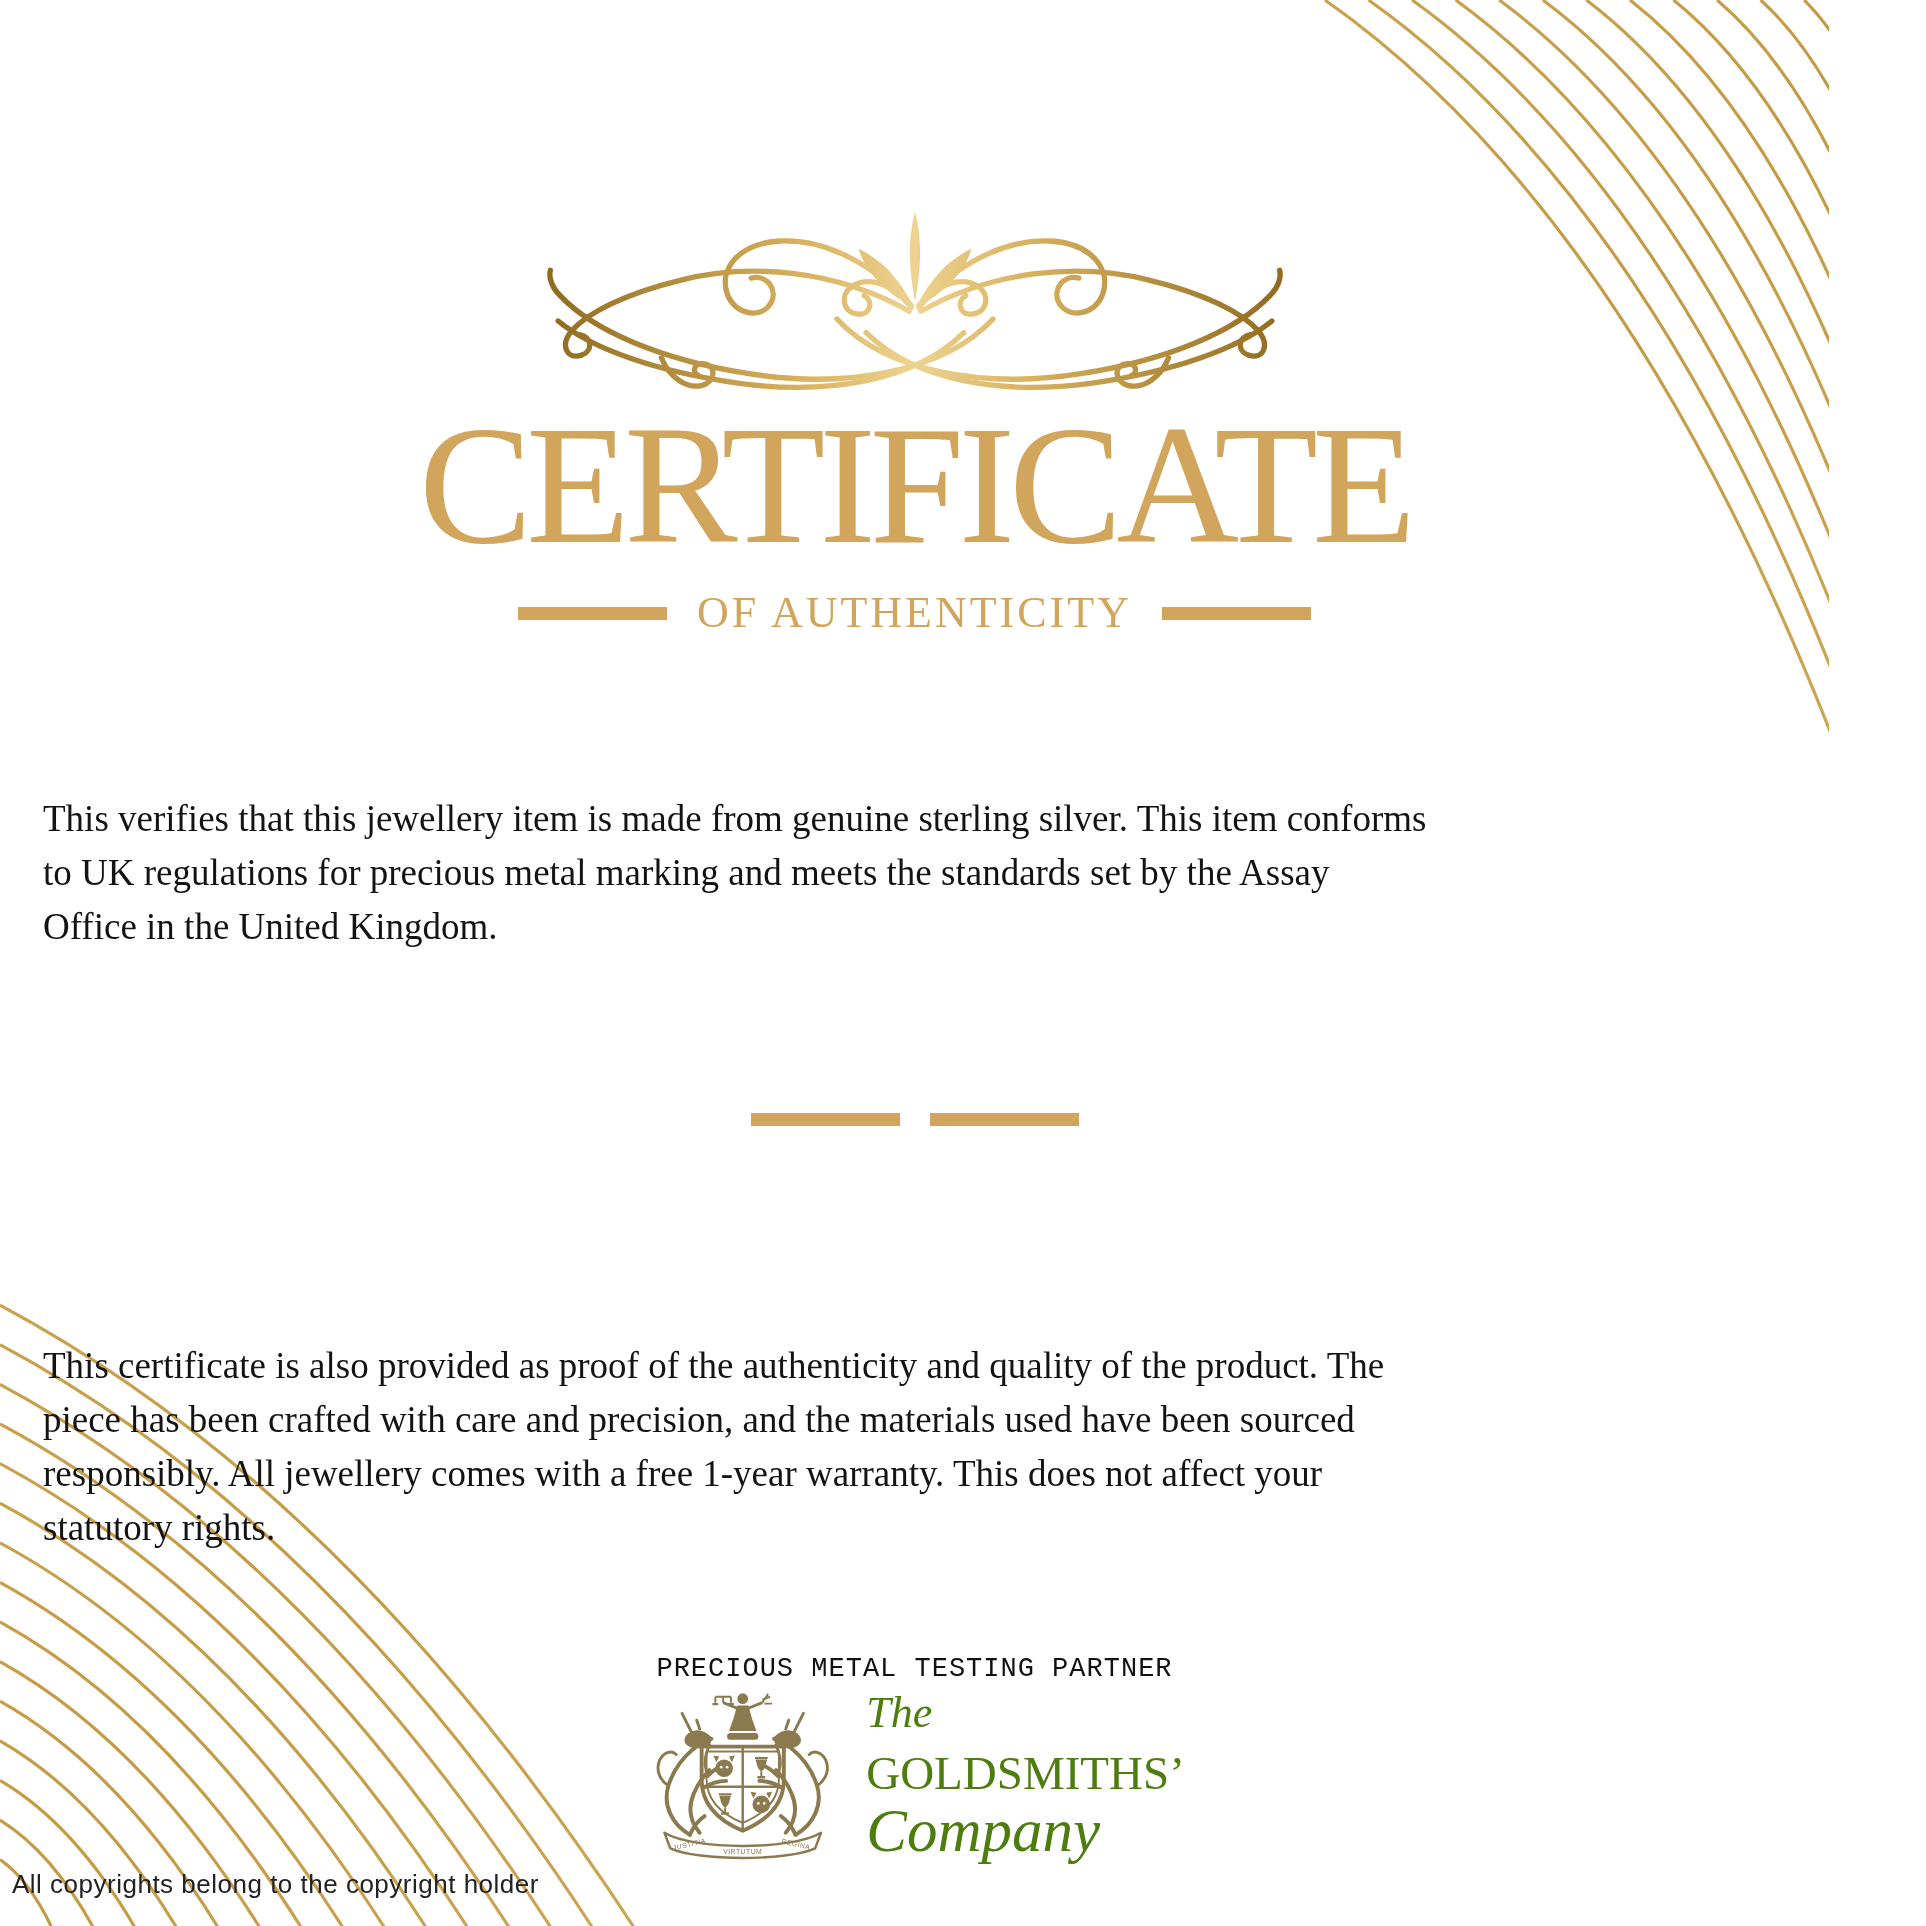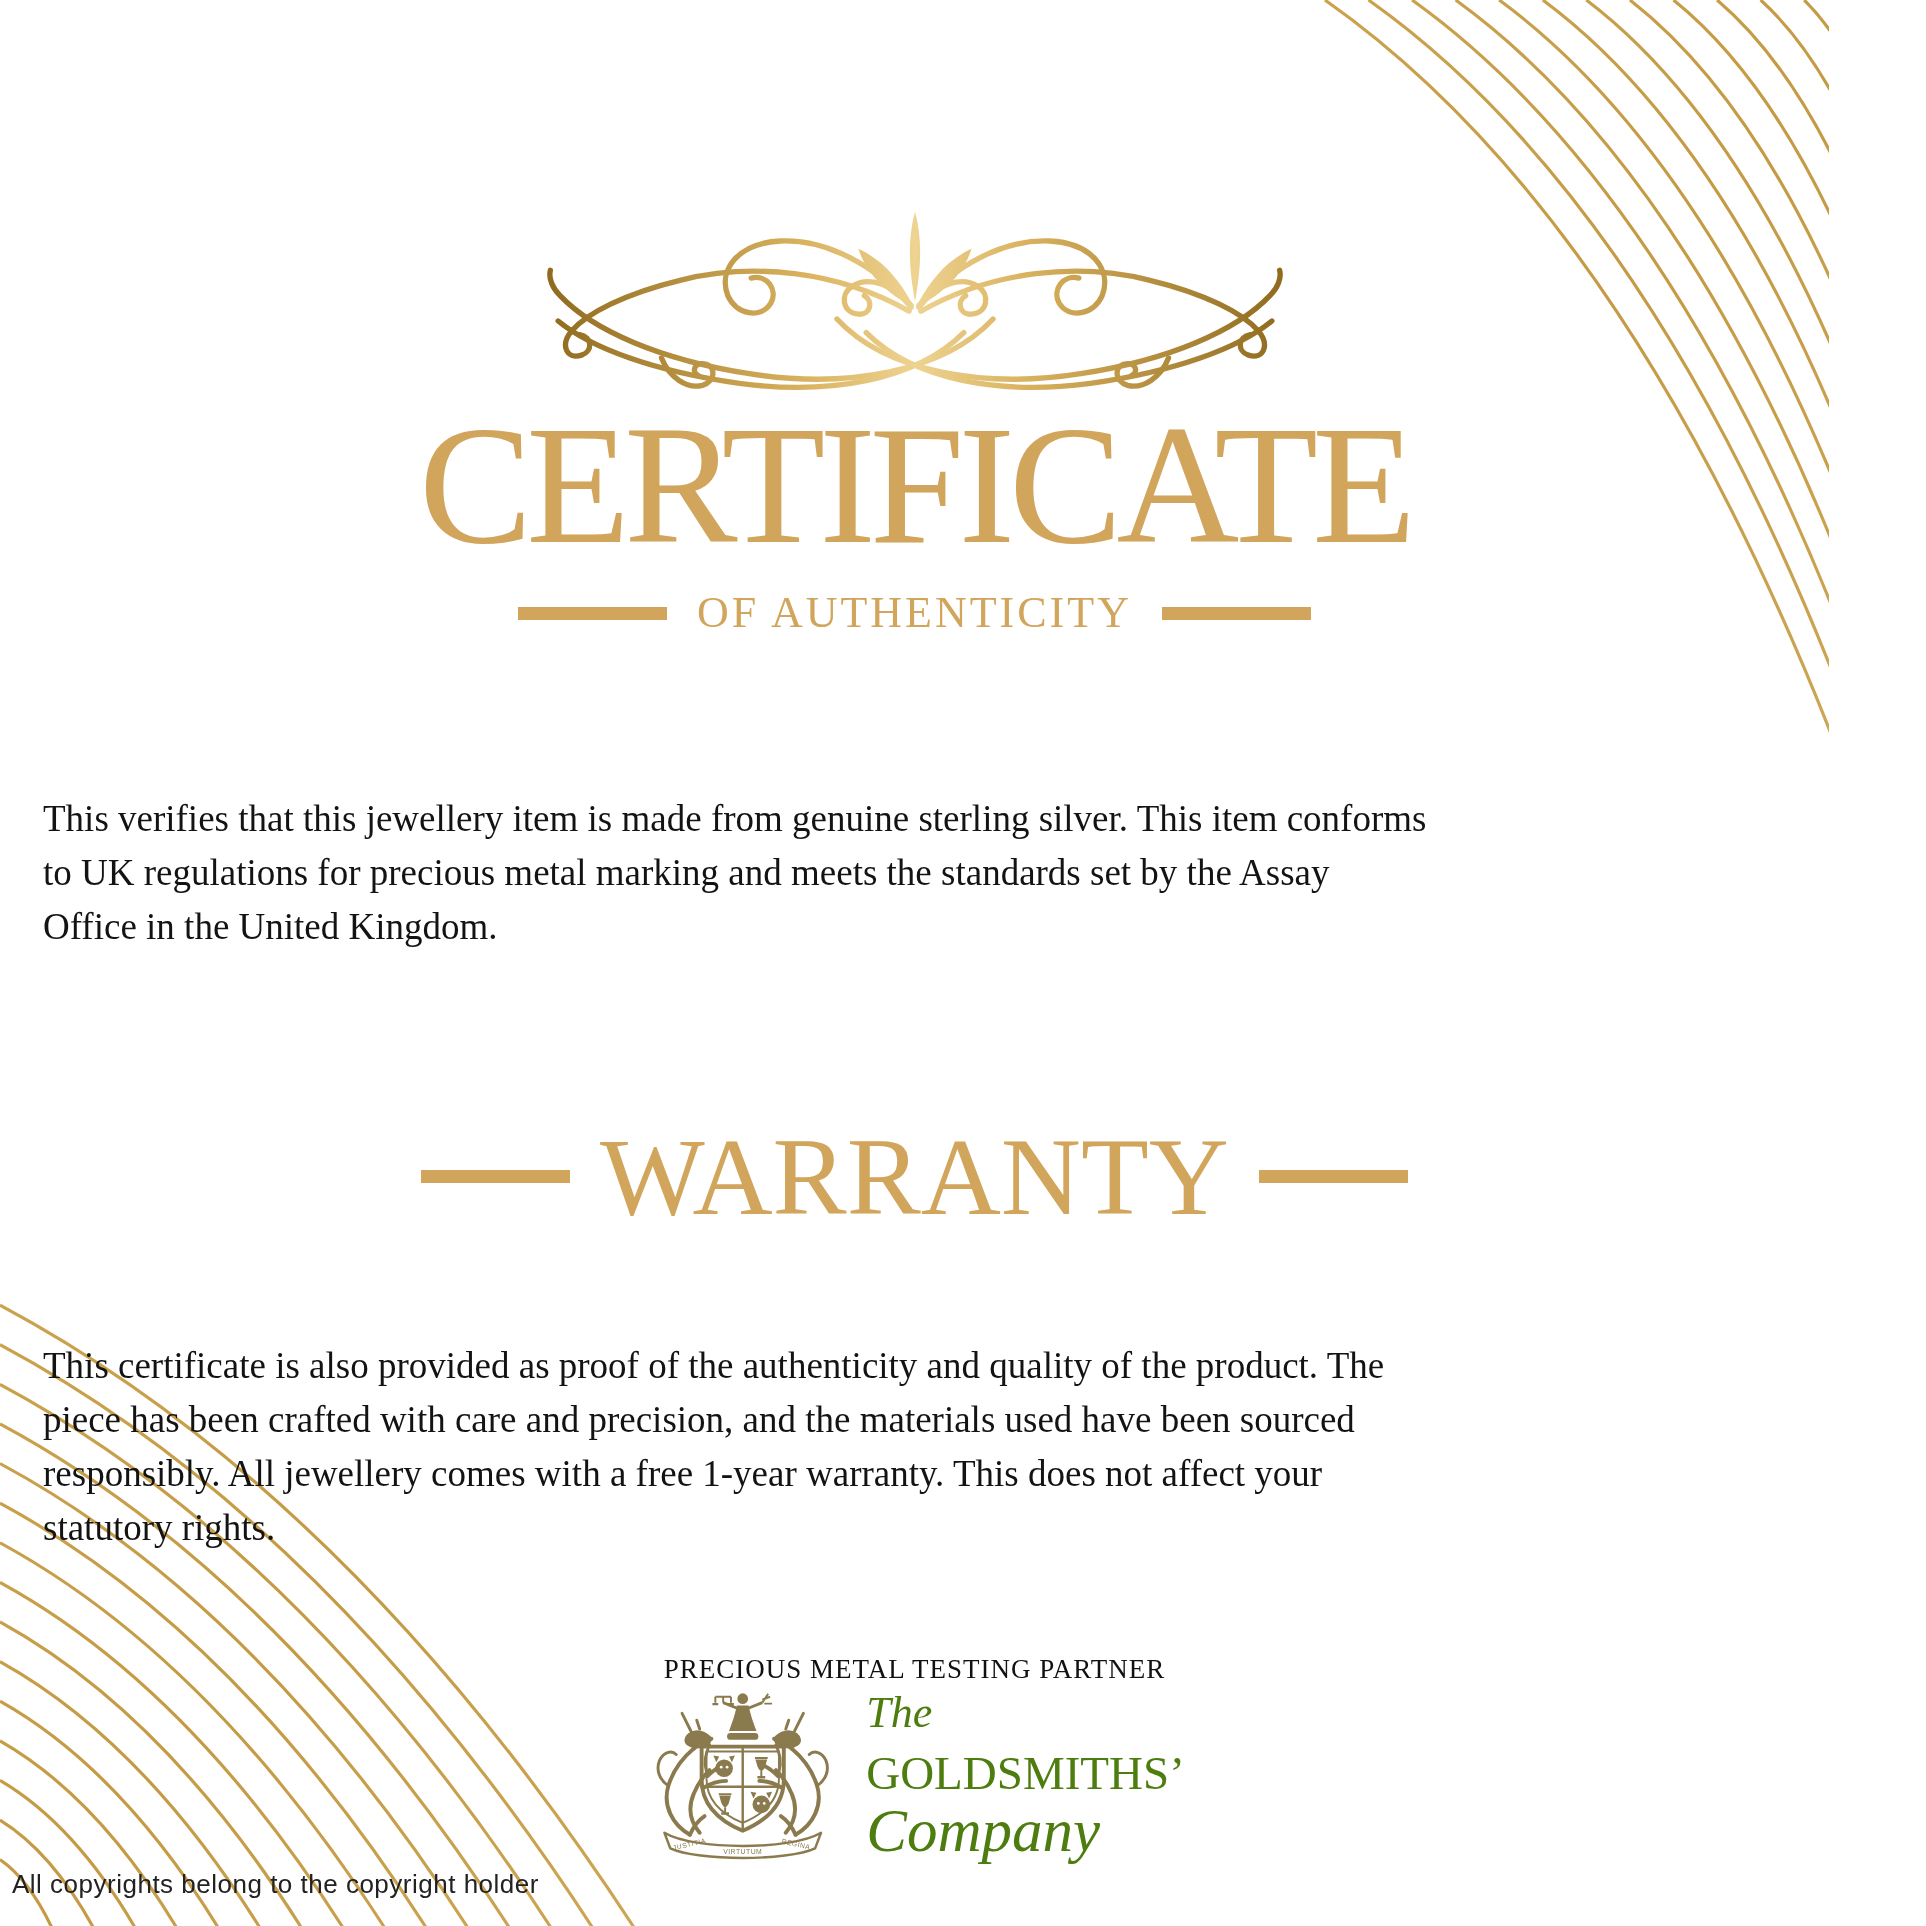--- a/index.html
+++ b/index.html
@@ -43,21 +43,21 @@
     font-size:37px;line-height:54px;
     color:#131313;
     white-space:pre-line;
   }
   .p1{top:792px;}
   .p2{top:1339px;}
   
   .partner-label{
     position:absolute;top:1654px;left:0;right:0;
     text-align:center;
-    font-family:Liberation Serif, serif;
+    font-family:Liberation Mono, monospace;
     font-size:27px;letter-spacing:1px;color:#111111;
   }
   .logo-row{
     position:absolute;top:1686px;left:50%;transform:translateX(-50%);
     display:flex;align-items:center;gap:26px;
   }
   .gs-text{color:#4d7c0f;text-align:left;}
   .gs-the{font-style:italic;font-size:44px;line-height:0.95;}
   .gs-name{font-size:47px;line-height:1.12;letter-spacing:0px;margin-top:13px;}
   .gs-co{font-style:italic;font-size:61px;line-height:1.0;}
@@ -151,21 +151,20 @@
     <div class="subtitle">OF AUTHENTICITY</div>
     <div class="dash"></div>
   </div>
 
   <div class="para p1">This verifies that this jewellery item is made from genuine sterling silver. This item conforms
 to UK regulations for precious metal marking and meets the standards set by the Assay
 Office in the United Kingdom.</div>
 
   <div class="dash-row warranty-row">
     <div class="dash"></div>
-    <div class="warranty-title">WARRANTY</div>
     <div class="dash"></div>
   </div>
 
   <div class="para p2">This certificate is also provided as proof of the authenticity and quality of the product. The
 piece has been crafted with care and precision, and the materials used have been sourced
 responsibly. All jewellery comes with a free 1-year warranty. This does not affect your
 statutory rights.</div>
 
   <div class="partner-label">PRECIOUS METAL TESTING PARTNER</div>
 

